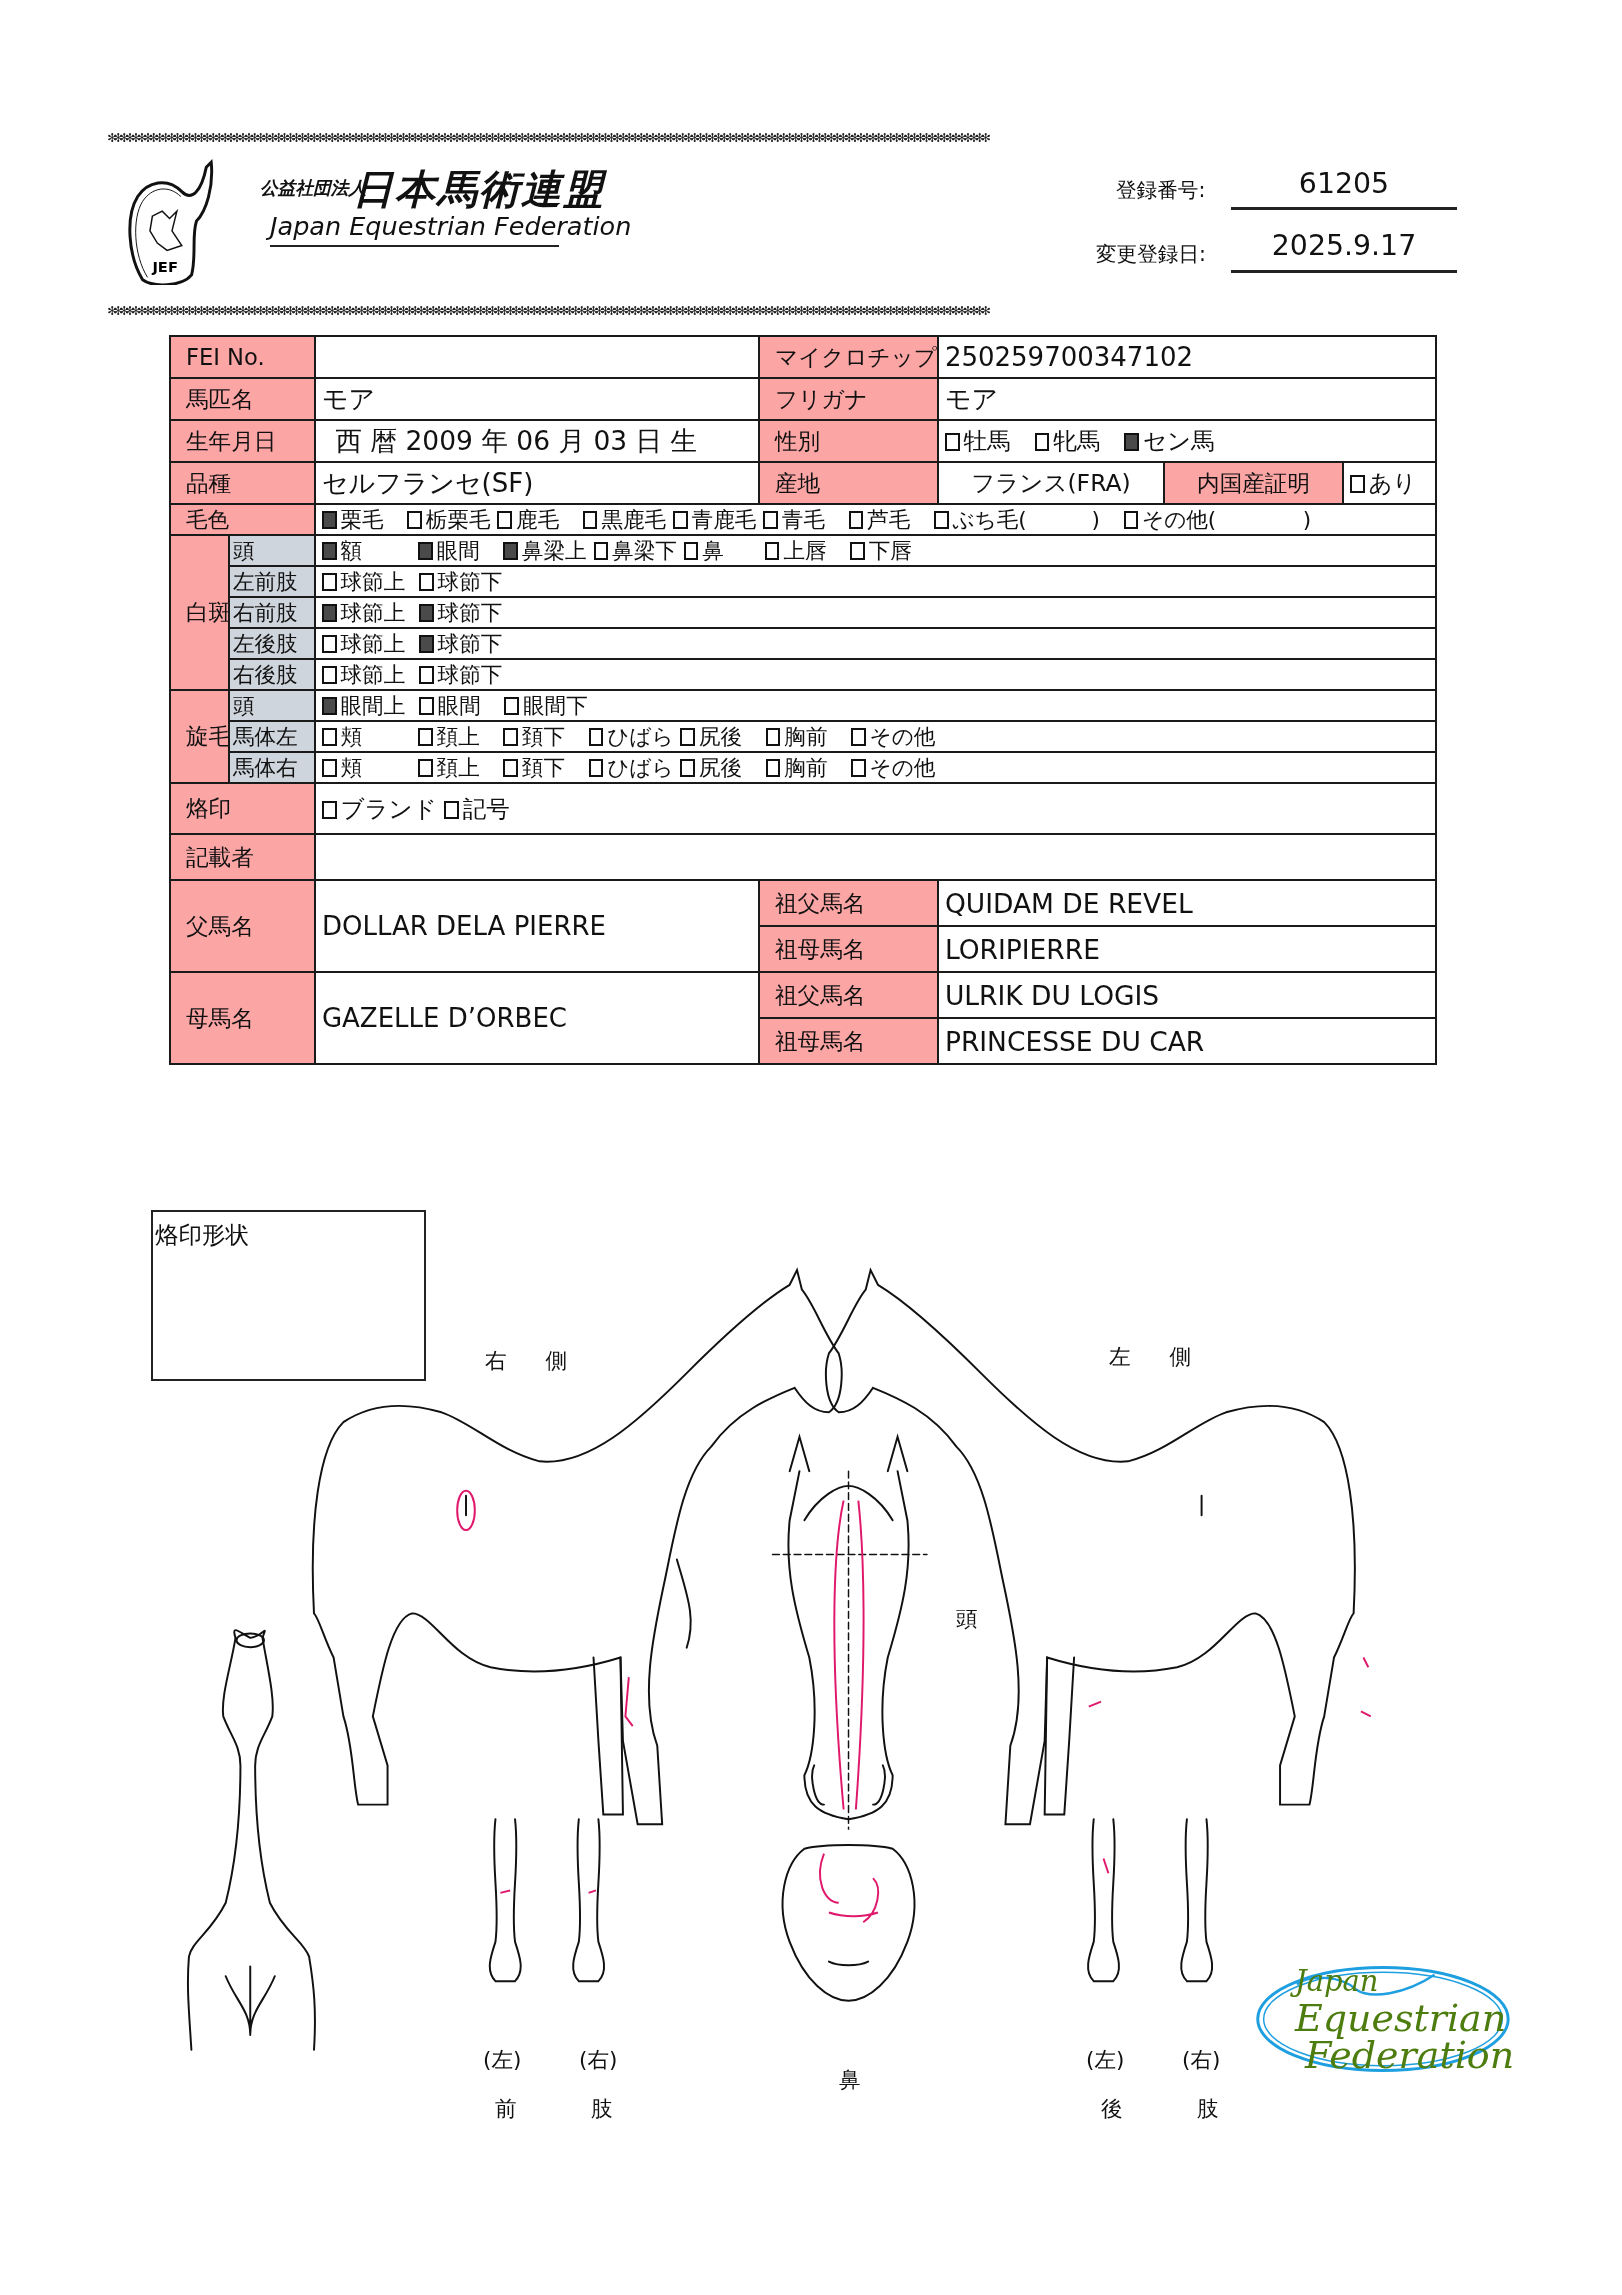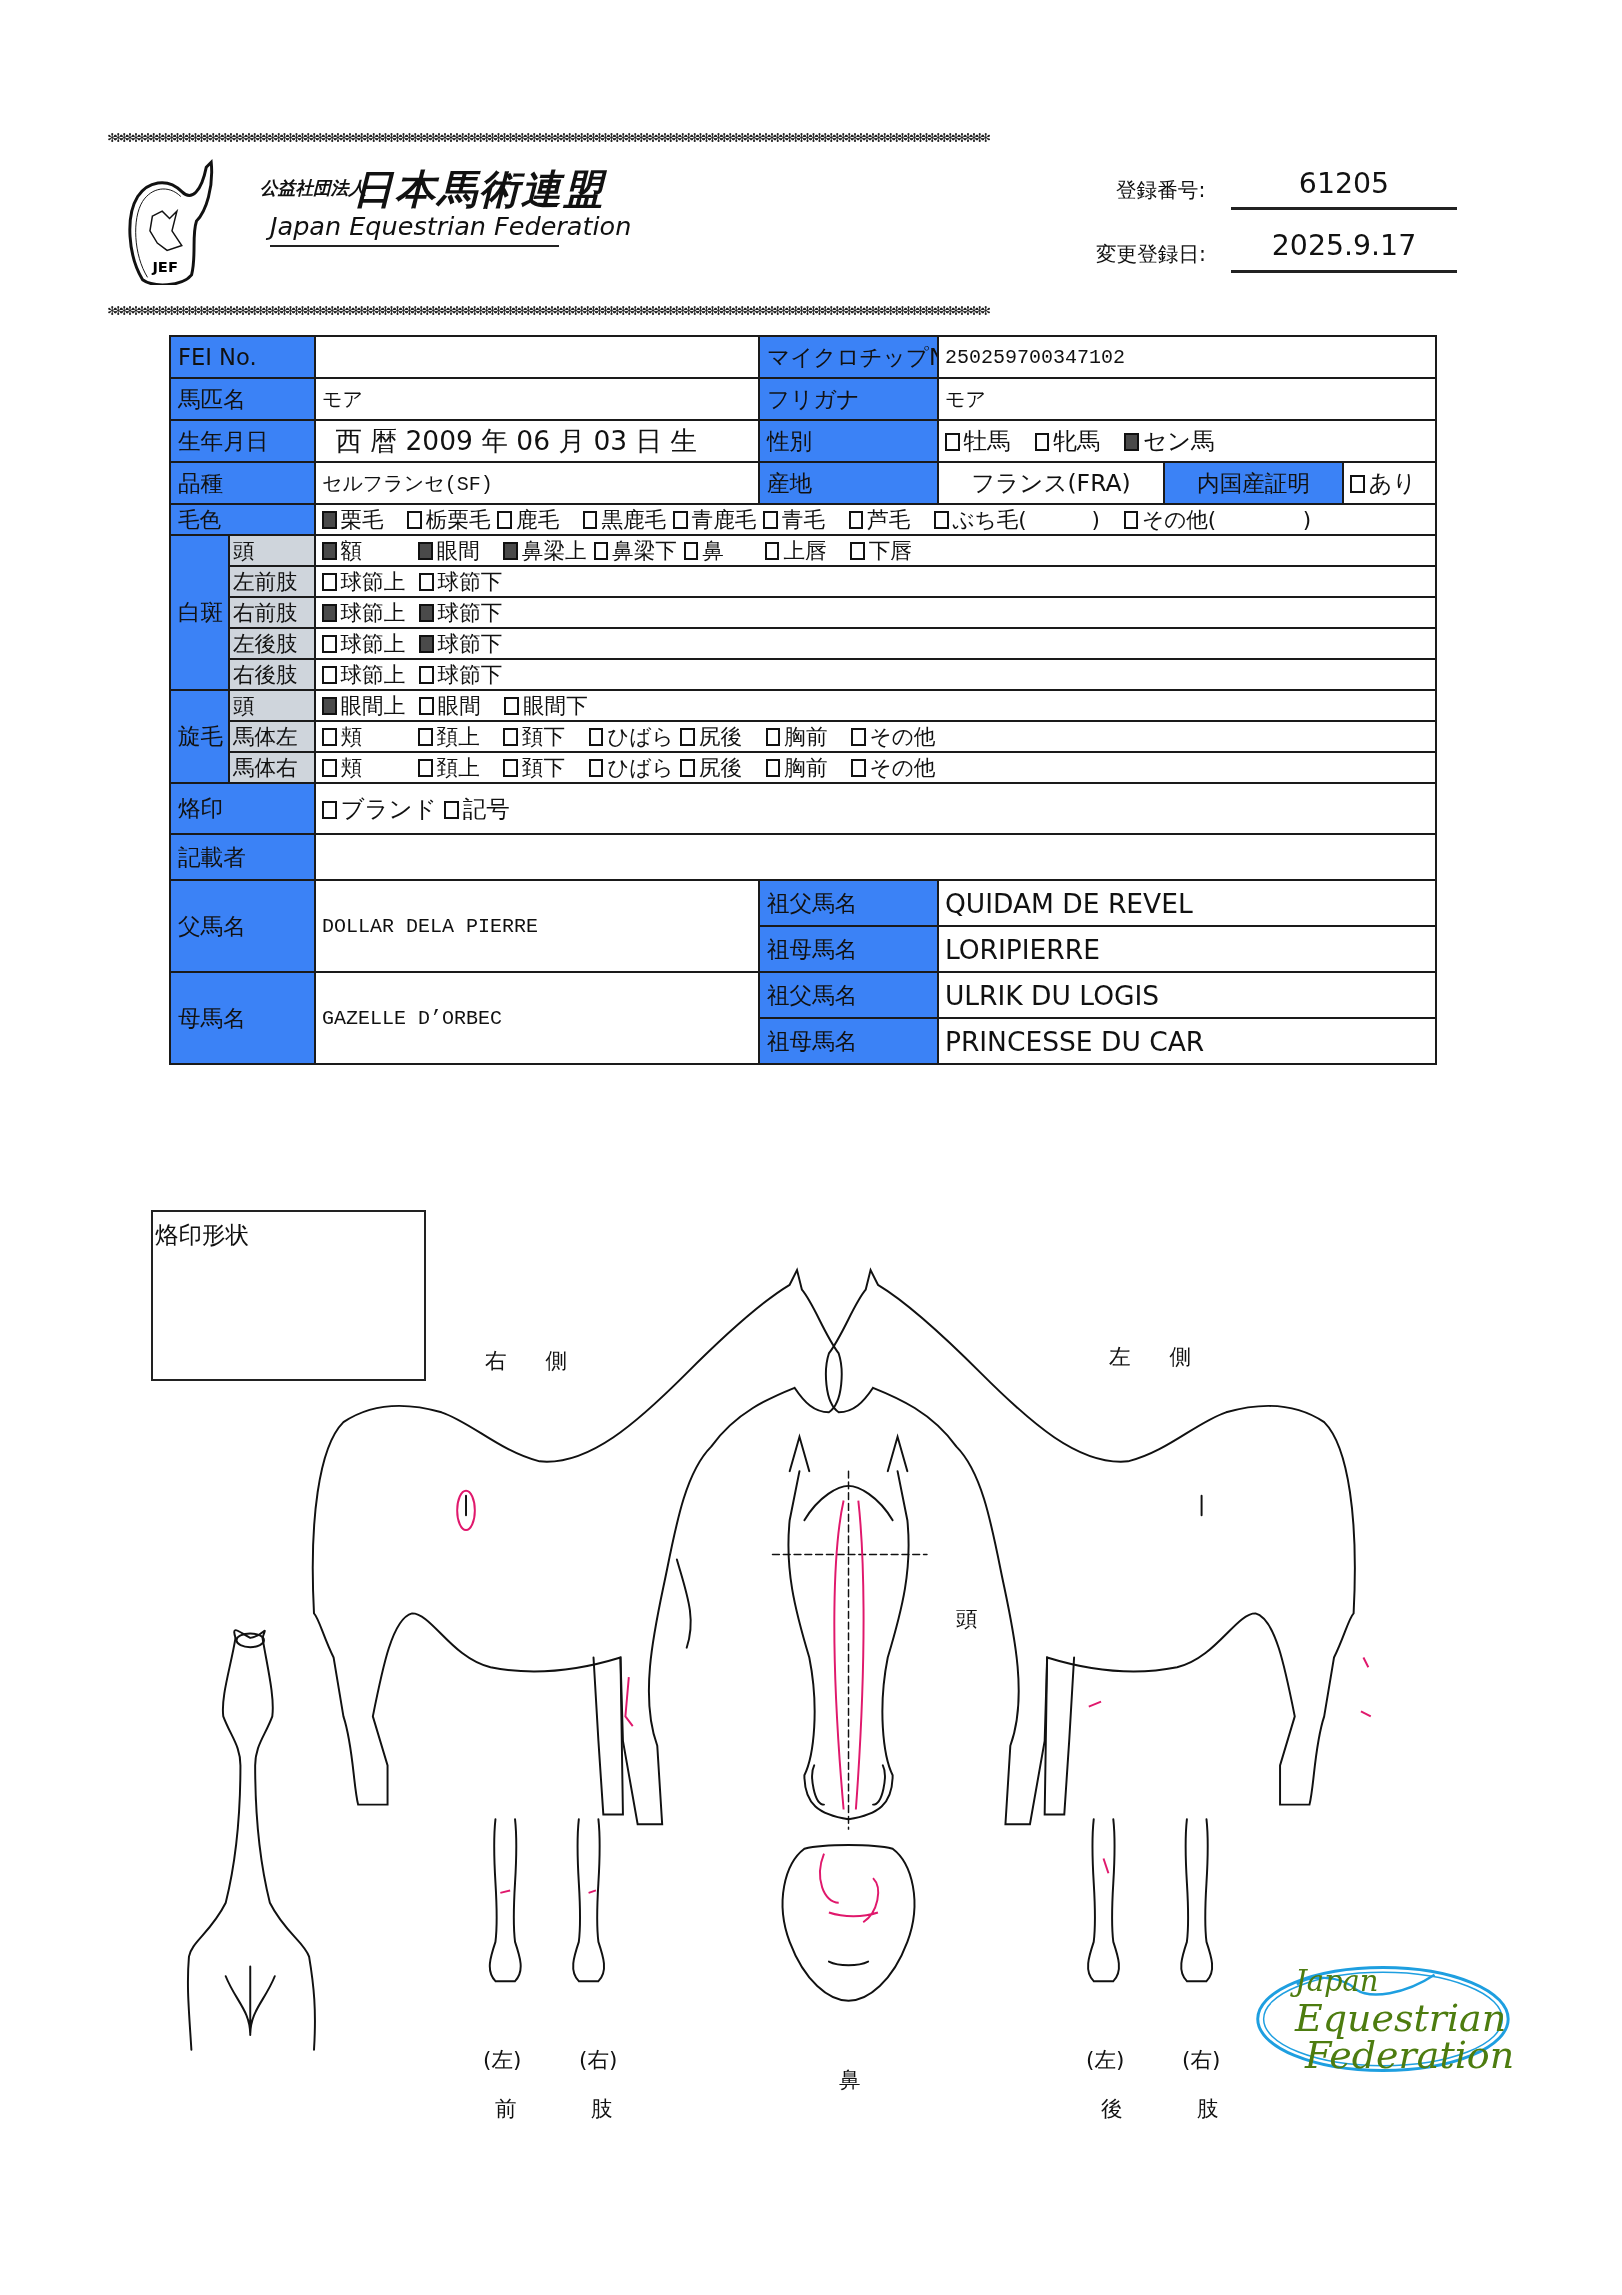--- a/index.html
+++ b/index.html
@@ -12,23 +12,23 @@
   .org-en { position: absolute; left: 162px; top: 64px; font-size: 25.5px; font-style: italic; }
   .org-rule { position: absolute; left: 162px; top: 98px; width: 289px; height: 2px; background: #222; }
   .org-addr { position: absolute; left: 162px; top: 104px; font-size: 19.6px; font-style: italic; line-height: 21.6px; }
   .doc-title { position: absolute; left: 537px; top: 29px; font-size: 78px; font-style: italic; font-weight: bold; color: #333; letter-spacing: 2.9px; -webkit-text-stroke: 1.5px #111; }
   .meta-label { position: absolute; font-size: 20.6px; }
   .meta-value { position: absolute; font-size: 28.4px; text-align: center; width: 226px; }
   .meta-line { position: absolute; width: 226px; height: 2.5px; background: #222; }
 
   table.form { position: absolute; left: 169px; top: 335px; width: 1265px; border-collapse: collapse; table-layout: fixed; }
   table.form td { border: 2.5px solid #1a1a1a; padding: 0 5.9px; font-size: 23.5px; height: 40px; vertical-align: middle; white-space: nowrap; overflow: hidden; }
-  table.form td.lbl { background: #3b82f6; font-size: 22.6px; padding: 0 7px; }
+  table.form td.lbl { background: #fca5a5; font-size: 22.6px; padding: 0 15px; }
   table.form td.sublbl { background: #cfd5dc; font-size: 21.6px; padding: 0 2.9px; }
-  table.form td.val-lg { font-size: 20px; font-family: Liberation Mono, monospace; }
+  table.form td.val-lg { font-size: 26px; }
   table.form td.small { height: 27.5px; font-size: 21.6px; }
   .cb { display: inline-block; width: 14.7px; height: 17.7px; border: 2px solid #111; box-sizing: border-box; vertical-align: -2px; margin-right: 3.9px; }
   .cb.on { background: #4a4a4a; }
   .opt { margin-right: 16.7px; }
   .opt.tight { margin-right: 0; }
 
   .brand-box { position: absolute; left: 151px; top: 1210px; width: 271px; height: 167px; border: 2.5px solid #222; }
   .brand-box span { position: absolute; left: 2px; top: 6.9px; font-size: 23.5px; }
   .diag-label { position: absolute; font-size: 21.6px; letter-spacing: 39px; }
   .diag-small { position: absolute; font-size: 21.6px; }

